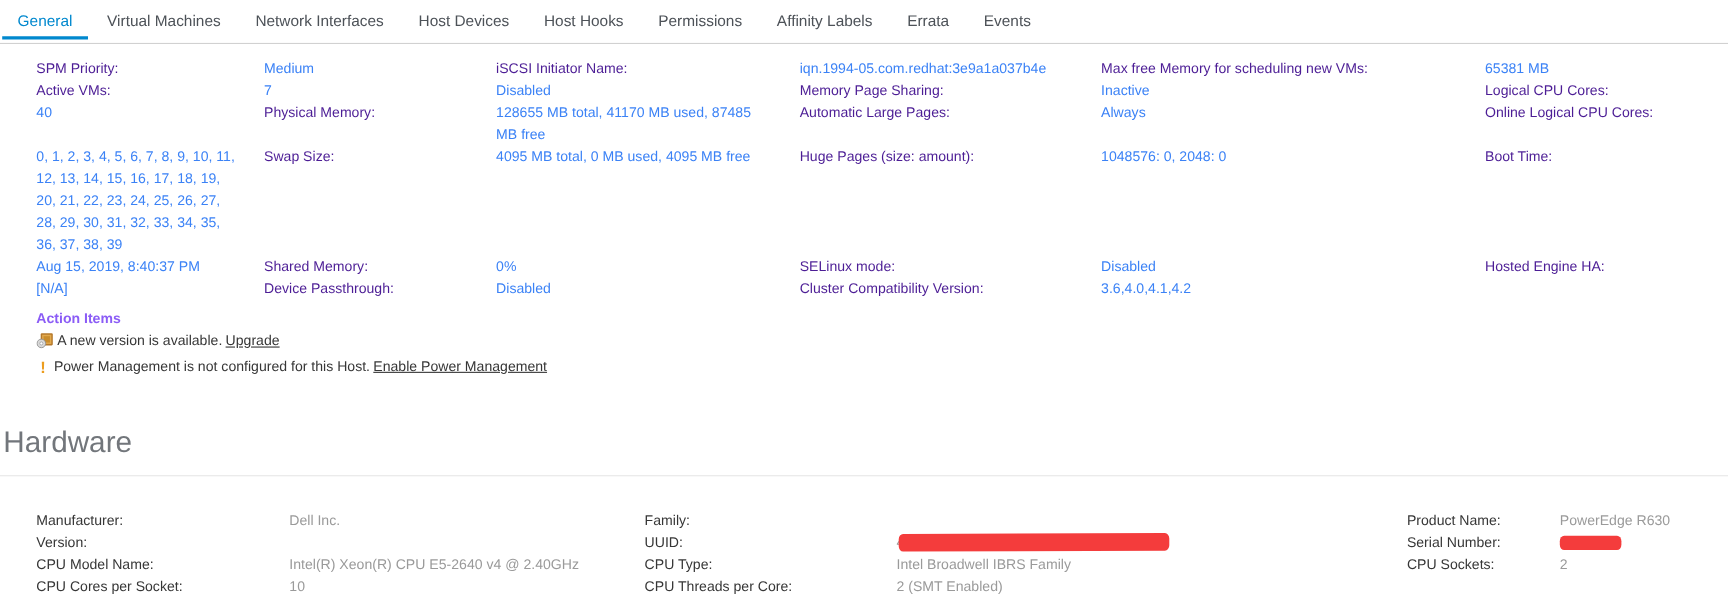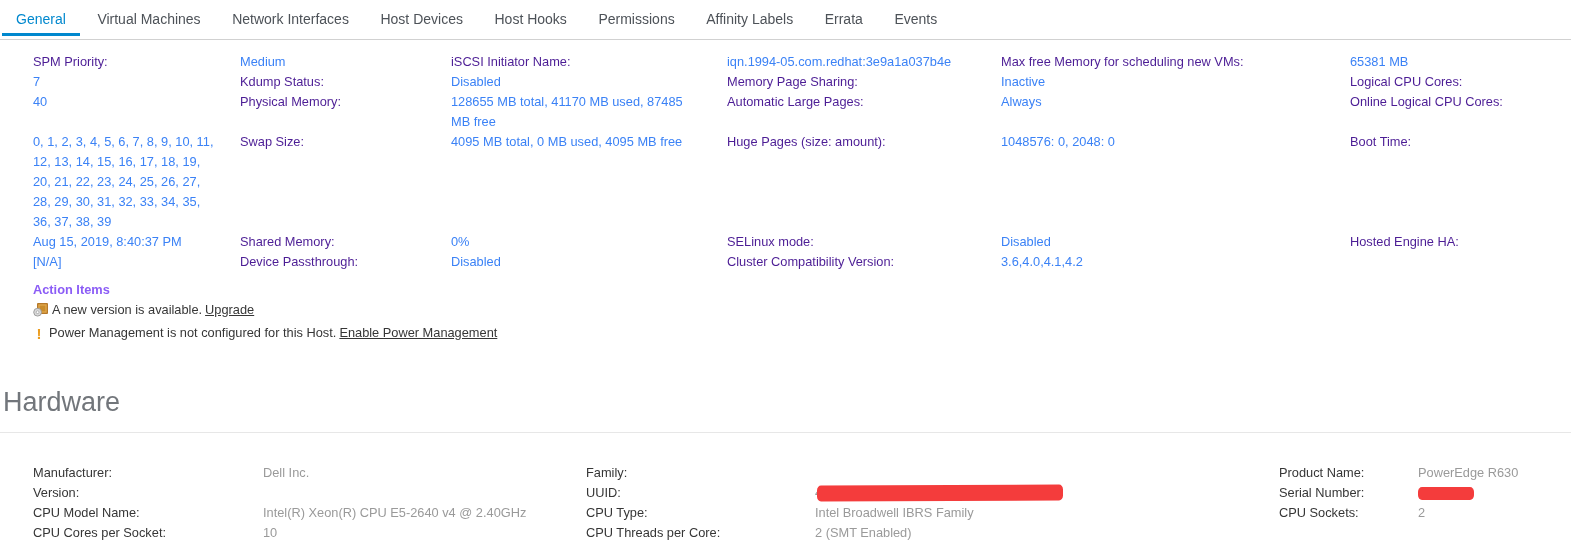--- a/index.html
+++ b/index.html
@@ -89,22 +89,22 @@
 <section class="general-wrap">
   <div class="info-grid">
 
     <div class="lbl c-l1">SPM Priority:</div>
     <div class="val c-v1">Medium</div>
     <div class="lbl c-l2">iSCSI Initiator Name:</div>
     <div class="val c-v2">iqn.1994-05.com.redhat:3e9a1a037b4e</div>
     <div class="lbl c-l3">Max free Memory for scheduling new VMs:</div>
     <div class="val c-v3">65381 MB</div>
 
+    <div class="lbl c-l1">Active VMs:</div>
     <div class="val c-v1">7</div>
-    <div class="lbl c-l2">Kdump Status:</div>
     <div class="val c-v2">Disabled</div>
     <div class="lbl c-l3">Memory Page Sharing:</div>
     <div class="val c-v3">Inactive</div>
 
     <div class="lbl c-l1">Logical CPU Cores:</div>
     <div class="val c-v1">40</div>
     <div class="lbl c-l2">Physical Memory:</div>
     <div class="val c-v2">128655 MB total, 41170 MB used, 87485 MB free</div>
     <div class="lbl c-l3">Automatic Large Pages:</div>
     <div class="val c-v3">Always</div>

